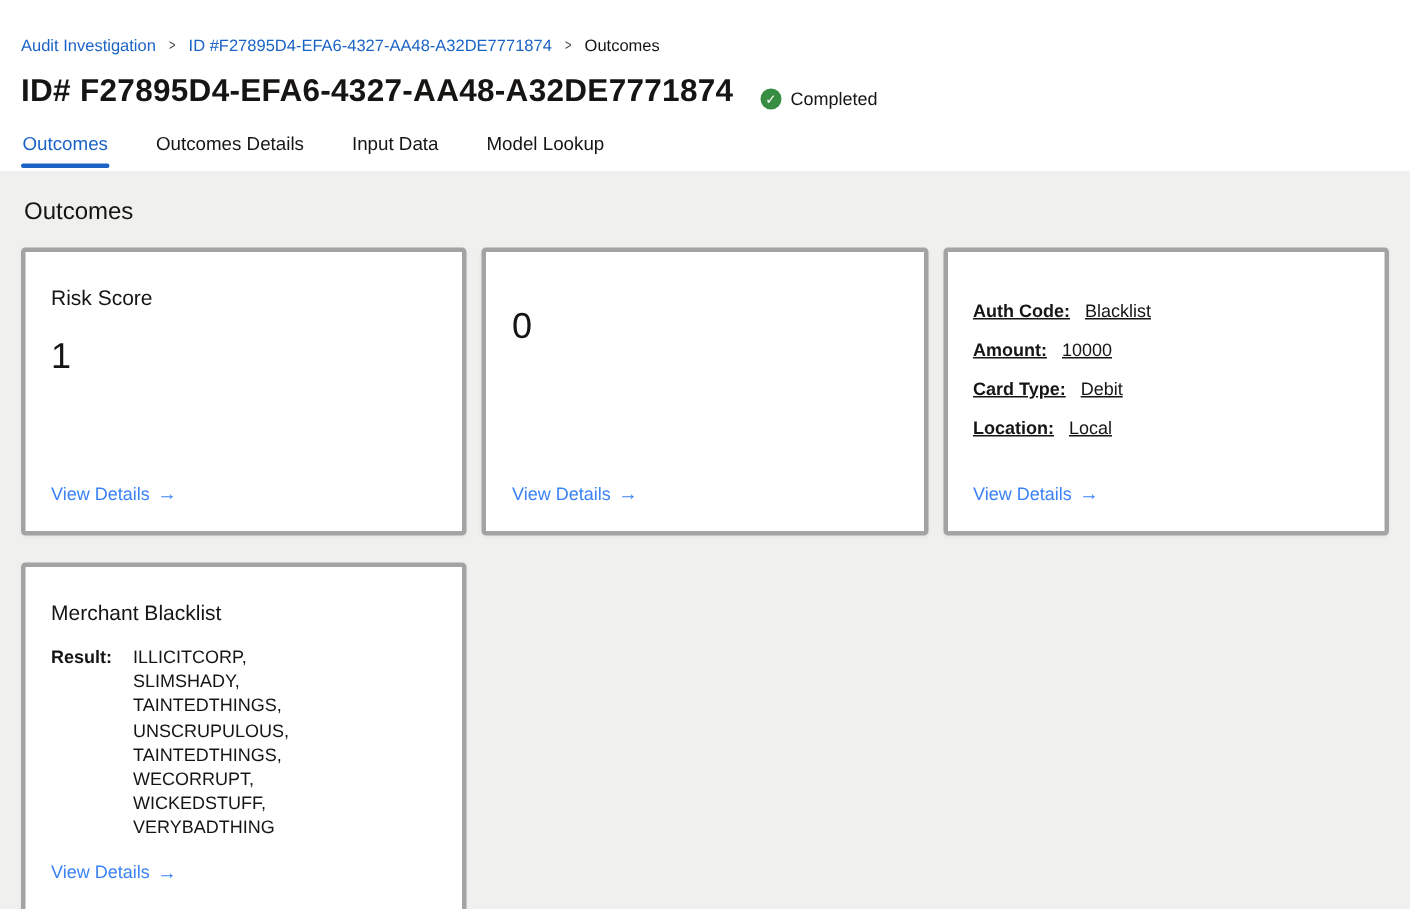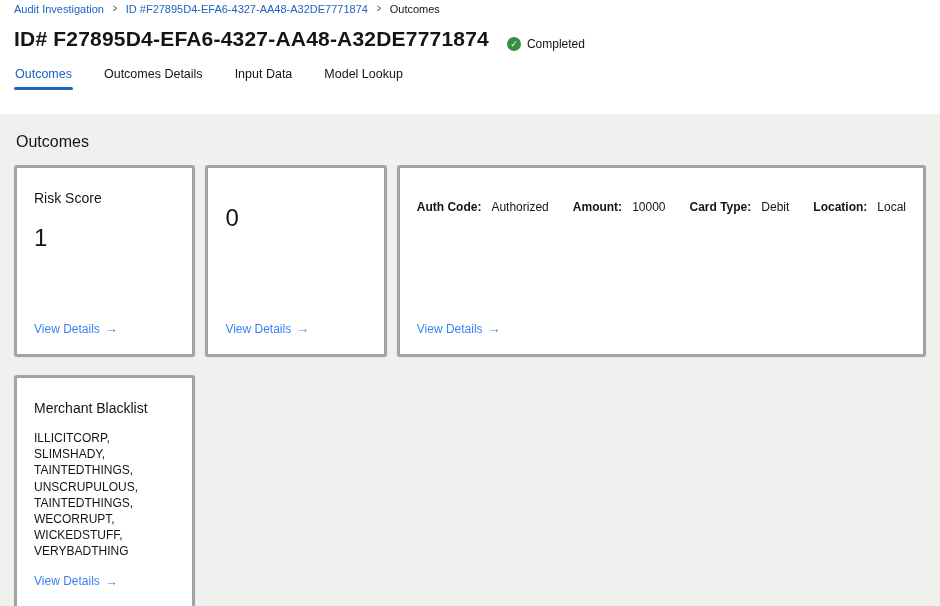--- a/index.html
+++ b/index.html
@@ -7,21 +7,21 @@
   body {
     font-family: "Liberation Sans", "DejaVu Sans", sans-serif;
     color: #161513;
     background: #f0f0ef;
     overflow: hidden;
   }
 
   
   .header {
     background: #ffffff;
-    padding: 2px 14px 0 14px;
+    padding: 24px 14px 0 14px;
     height: 114px;
   }
   .breadcrumb {
     display: flex;
     align-items: center;
     gap: 8px;
     font-size: 11px;
     line-height: 14px;
   }
   .breadcrumb a {
@@ -124,21 +124,21 @@
     font-weight: 400;
     color: #161513;
     line-height: 20px;
   }
   .card-value {
     font-size: 24px;
     font-weight: 400;
     margin-top: 16px;
     color: #161513;
   }
-  .field-list { margin-top: 12px; display: flex; flex-direction: row; gap: 24px; }
+  .field-list { margin-top: 12px; display: flex; flex-direction: column; gap: 12px; text-decoration: underline; }
   .field-row { display: flex; font-size: 12px; line-height: 14px; }
   .field-label { font-weight: 700; margin-right: 10px; white-space: nowrap; }
   .field-value { color: #161513; }
 
   .result-row { display: flex; font-size: 12px; margin-top: 12px; }
   .result-label { font-weight: 700; margin-right: 14px; line-height: 16px; }
   .result-values { display: flex; flex-direction: column; }
   .result-values div { line-height: 16.2px; }
 
   .view-details {
@@ -202,21 +202,21 @@
       <a class="view-details">
         <span>View Details</span>
         <span class="arrow">→</span>
       </a>
     </div>
 
     <div class="card">
       <div class="field-list">
         <div class="field-row">
           <span class="field-label">Auth Code:</span>
-          <span class="field-value">Authorized</span>
+          <span class="field-value">Blacklist</span>
         </div>
         <div class="field-row">
           <span class="field-label">Amount:</span>
           <span class="field-value">10000</span>
         </div>
         <div class="field-row">
           <span class="field-label">Card Type:</span>
           <span class="field-value">Debit</span>
         </div>
         <div class="field-row">
@@ -226,20 +226,21 @@
       </div>
       <a class="view-details">
         <span>View Details</span>
         <span class="arrow">→</span>
       </a>
     </div>
 
     <div class="card tall">
       <div class="card-title">Merchant Blacklist</div>
       <div class="result-row">
+        <span class="result-label">Result:</span>
         <div class="result-values">
           <div>ILLICITCORP,</div>
           <div>SLIMSHADY,</div>
           <div>TAINTEDTHINGS,</div>
           <div>UNSCRUPULOUS,</div>
           <div>TAINTEDTHINGS,</div>
           <div>WECORRUPT,</div>
           <div>WICKEDSTUFF,</div>
           <div>VERYBADTHING</div>
         </div>

